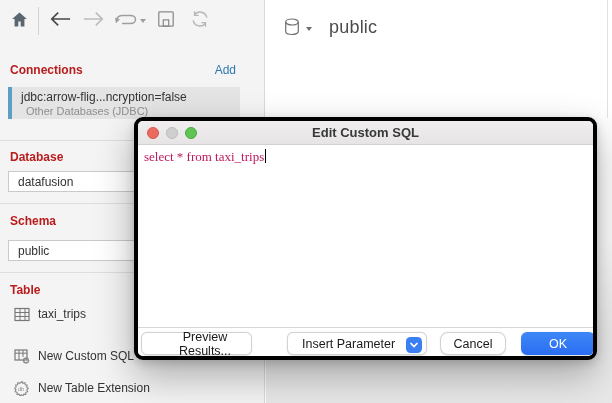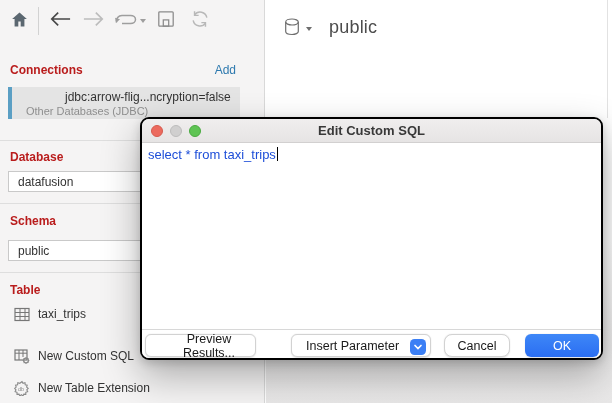--- a/index.html
+++ b/index.html
@@ -17,64 +17,64 @@
   .toolbar { position:absolute; left:0; top:0; width:265px; height:42px; display:flex; align-items:center; }
   .tb-btn { display:flex; align-items:center; justify-content:center; width:26px; height:26px; }
   .tb-sep { width:1px; height:28px; background:#d2d2d2; margin:0 8px 0 6px; }
   .tb-caret { width:0; height:0; border-left:3.5px solid transparent; border-right:3.5px solid transparent; border-top:4px solid #9e9e9e; margin-left:2px; }
   .sec-head { position:absolute; left:10px; font-size:12px; font-weight:bold; color:#b91c1c; }
   .add-link { position:absolute; right:28px; font-size:12px; color:#2d79ae; cursor:pointer; }
   .conn-item {
     position:absolute; left:8px; top:87px; width:232px; height:32px;
     background:#e4e4e4; border-left:4px solid #5b9fc4; padding:3px 0 0 9px;
   }
-  .conn-title { font-size:12px; color:#333; white-space:nowrap;margin-left:44px; }
+  .conn-title { font-size:12px; color:#333; white-space:nowrap; }
   .conn-sub { font-size:11px; color:#8e8e8e; margin:1px 0 0 5px; }
   .divider { position:absolute; left:0; width:265px; height:1px; background:#dedede; }
   .select-box {
     position:absolute; left:8px; width:243px; height:21px;
     background:#fff; border:1px solid #c9c9c9; font-size:12px; color:#333;
     display:flex; align-items:center; padding-left:9px;
   }
   .tbl-row { position:absolute; left:14px; display:flex; align-items:center; gap:8px; font-size:12px; color:#333; }
   .tbl-row .ic { display:flex; width:16px; height:16px; align-items:center; justify-content:center; }
   
   .main { position:absolute; left:266px; top:0; width:346px; height:403px; background:#fff; }
   .main-shadow { position:absolute; left:266px; top:240px; width:346px; height:163px;
     background:linear-gradient(180deg, #ffffff 0%, #f1f0f0 55%, #e9e8e8 100%); }
   .right-hairline { position:absolute; left:607px; top:0; width:1px; height:118px; background:#e2e2e2; }
   .main-head { position:absolute; left:283px; top:17px; display:flex; align-items:center; }
   .db-caret { width:0; height:0; border-left:3.5px solid transparent; border-right:3.5px solid transparent; border-top:4px solid #6e6e6e; margin:2px 0 0 4px; }
   .main-title { font-size:18px; color:#4c4c4c; margin-left:17px; letter-spacing:.2px; }
   
   .dialog {
-    position:absolute; left:140px; top:117px; width:463px; height:243px;
-    background:#fff; border:2px solid #000000; border-radius:9px;
+    position:absolute; left:134px; top:117px; width:463px; height:243px;
+    background:#fff; border:4px solid #000000; border-radius:9px;
     box-shadow:0 16px 38px rgba(0,0,0,.30), 0 3px 10px rgba(0,0,0,.16);
     overflow:hidden;
   }
   .dlg-titlebar {
     position:relative; height:24px;
     background:linear-gradient(180deg,#f0eeee 0%,#e6e4e4 100%);
     border-bottom:1px solid #d2d0d0;
     display:flex; align-items:center; padding-left:9px;
   }
   .traffic { display:flex; gap:7px; }
   .light { width:12px; height:12px; border-radius:50%; }
   .light.red   { background:#ec6a5e; border:.5px solid #d65a4e; }
   .light.gray  { background:#d0cfcf; border:.5px solid #bcbcbc; }
   .light.green { background:#5fc454; border:.5px solid #4aaa41; }
   .dlg-title {
     position:absolute; left:0; right:0; text-align:center;
     font-size:13px; font-weight:bold; color:#383838;
   }
   .sql-area {
     position:absolute; left:0; top:25px; width:100%; height:189px;
-    background:#fff; font-family:Liberation Sans, sans-serif;
-    font-size:13px; color:#1d4ed8; padding:3px 6px; cursor:text;
+    background:#fff; font-family:Liberation Serif, serif;
+    font-size:13px; color:#be185d; padding:3px 6px; cursor:text;
   }
   .caret-bar { display:inline-block; width:1px; height:14px; background:#000; vertical-align:-2px; margin-left:1px; }
   .dlg-btnbar {
     position:absolute; left:0; bottom:0; width:100%; height:29px;
     border-top:1px solid #d8d8d8; background:#fff;
   }
   .btn {
     position:absolute; top:4px; height:23px; border-radius:6px;
     background:#fff; border:1px solid #d2d2d2; font-size:12.5px; color:#1a1a1a;
     display:flex; align-items:center; justify-content:center;

